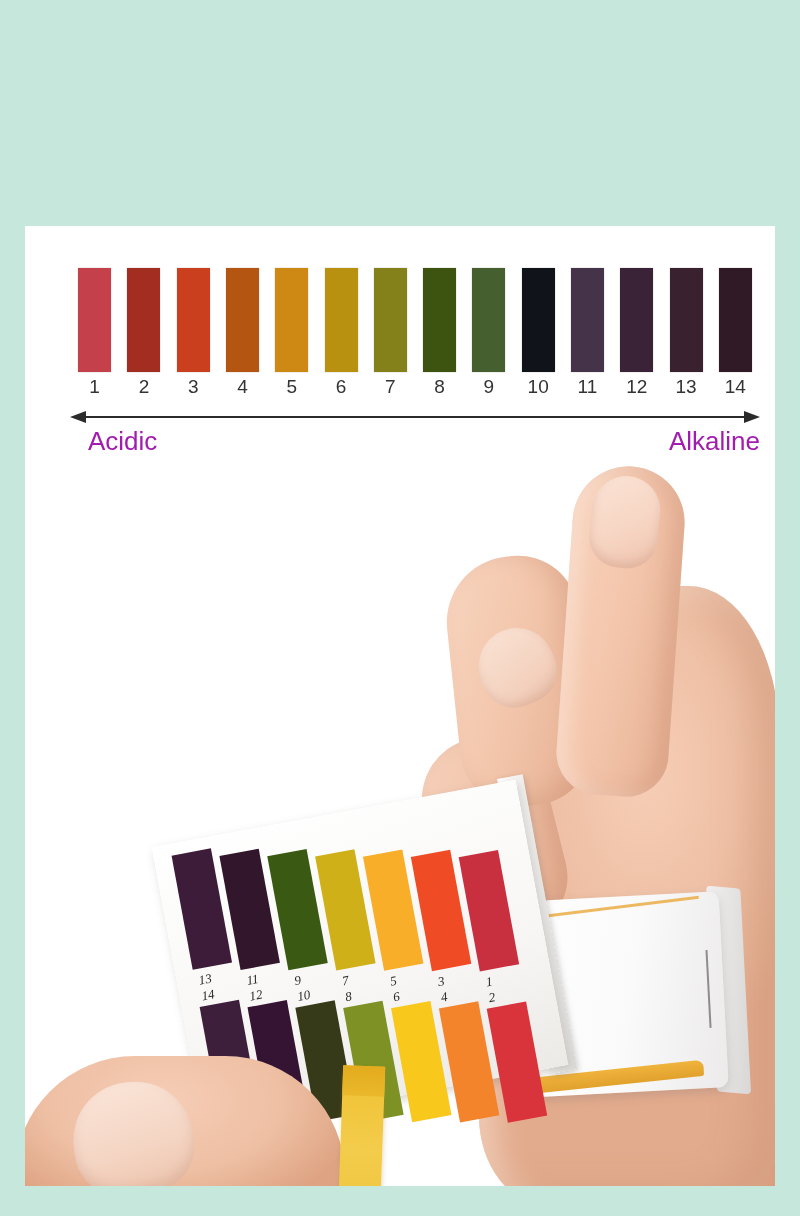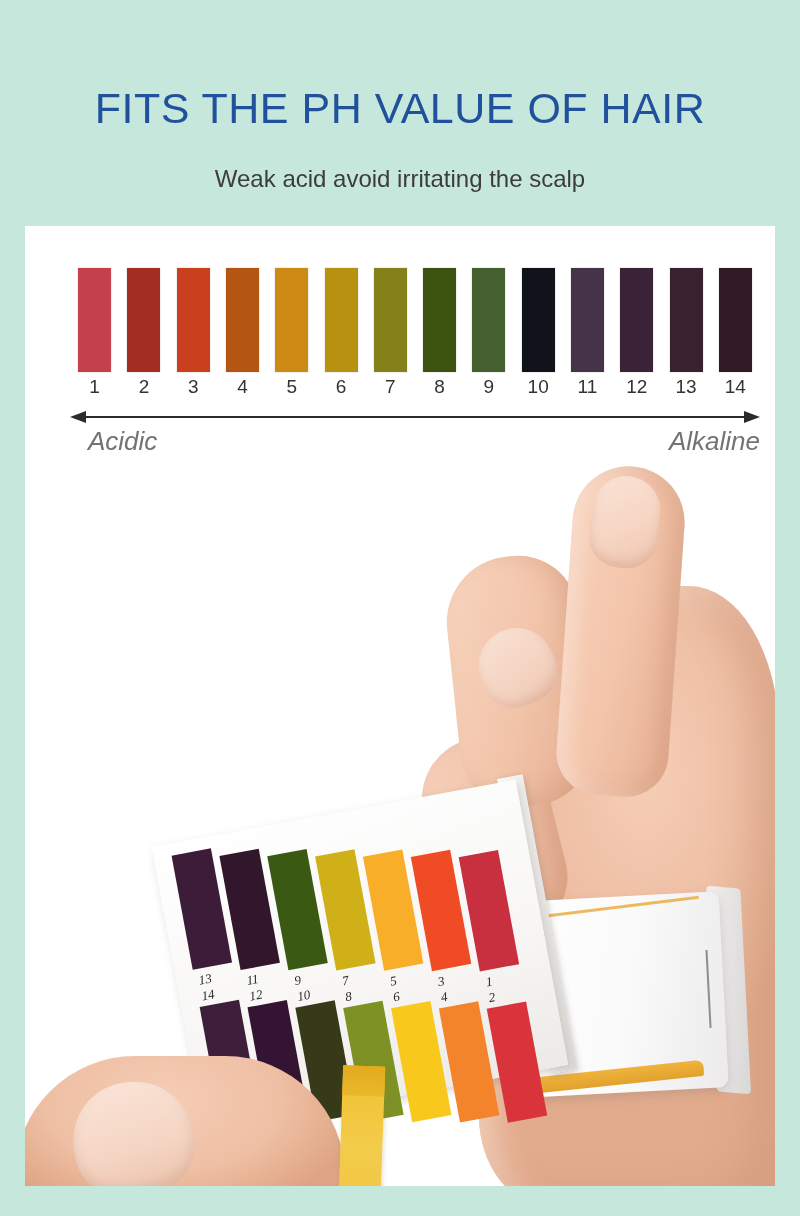--- a/index.html
+++ b/index.html
@@ -69,21 +69,21 @@
   }
   .axis{
     position:absolute; left:0; top:140px; width:690px; height:18px;
   }
   .axis svg{ display:block; }
   .axis-labels{
     position:absolute; left:0; top:158px; width:690px; height:40px;
   }
   .axis-labels span{
     position:absolute; top:0;
-    font-size:26px; color:#737373; white-space:nowrap;font-style:italic;
+    font-size:26px; color:#a21caf; white-space:nowrap;
   }
   .lbl-acidic{ left:18px; }
   .lbl-neutral{ left:0; width:690px; text-align:center; }
   .lbl-alkaline{ right:0px; left:auto; }
 
   
   .photo{
     position:absolute; left:0; top:190px; width:750px; height:770px;
     overflow:hidden;
   }
@@ -258,22 +258,20 @@
     position:absolute; left:0; top:0; width:42px; height:30px;
     background:linear-gradient(180deg,#e3ab1d 0%,#eab82c 100%);
   }
 </style>
 </head>
 <body>
 
 <div id="page">
 
   <div class="header">
-    <div class="title">FITS THE PH VALUE OF HAIR</div>
-    <div class="subtitle">Weak acid avoid irritating the scalp</div>
   </div>
 
   <div class="panel">
 
     <div class="ph-chart">
 
       <div class="swatch-row" id="swatchRow">
           <div class="swatch-cell">
             <div class="swatch" style="background: rgb(196, 64, 74);"></div>
           </div>

